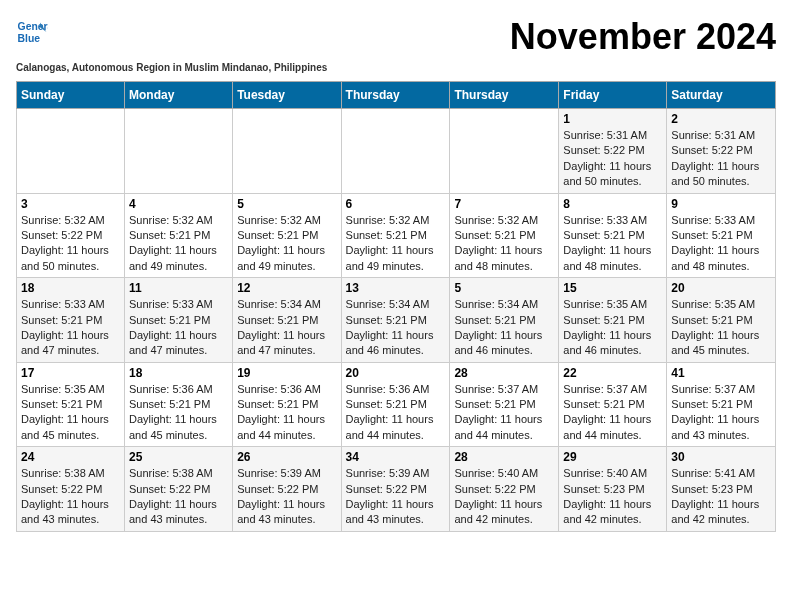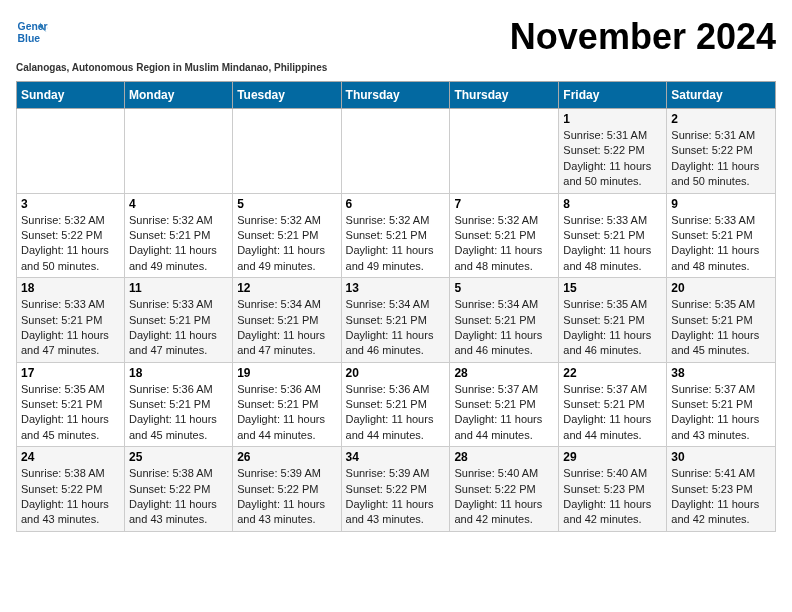--- a/index.html
+++ b/index.html
@@ -270,21 +270,21 @@
 and 44 minutes.</div>
         </td>
         <td>
           <span class="day-num">22</span>
           <div class="day-info" style="white-space: pre-line;">Sunrise: 5:37 AM
 Sunset: 5:21 PM
 Daylight: 11 hours
 and 44 minutes.</div>
         </td>
         <td>
-          <span class="day-num">38</span>
+          <span class="day-num">41</span>
           <div class="day-info" style="white-space: pre-line;">Sunrise: 5:37 AM
 Sunset: 5:21 PM
 Daylight: 11 hours
 and 43 minutes.</div>
         </td>
       </tr>
       <tr class="row-odd">
         <td>
           <span class="day-num">24</span>
           <div class="day-info" style="white-space: pre-line;">Sunrise: 5:38 AM

